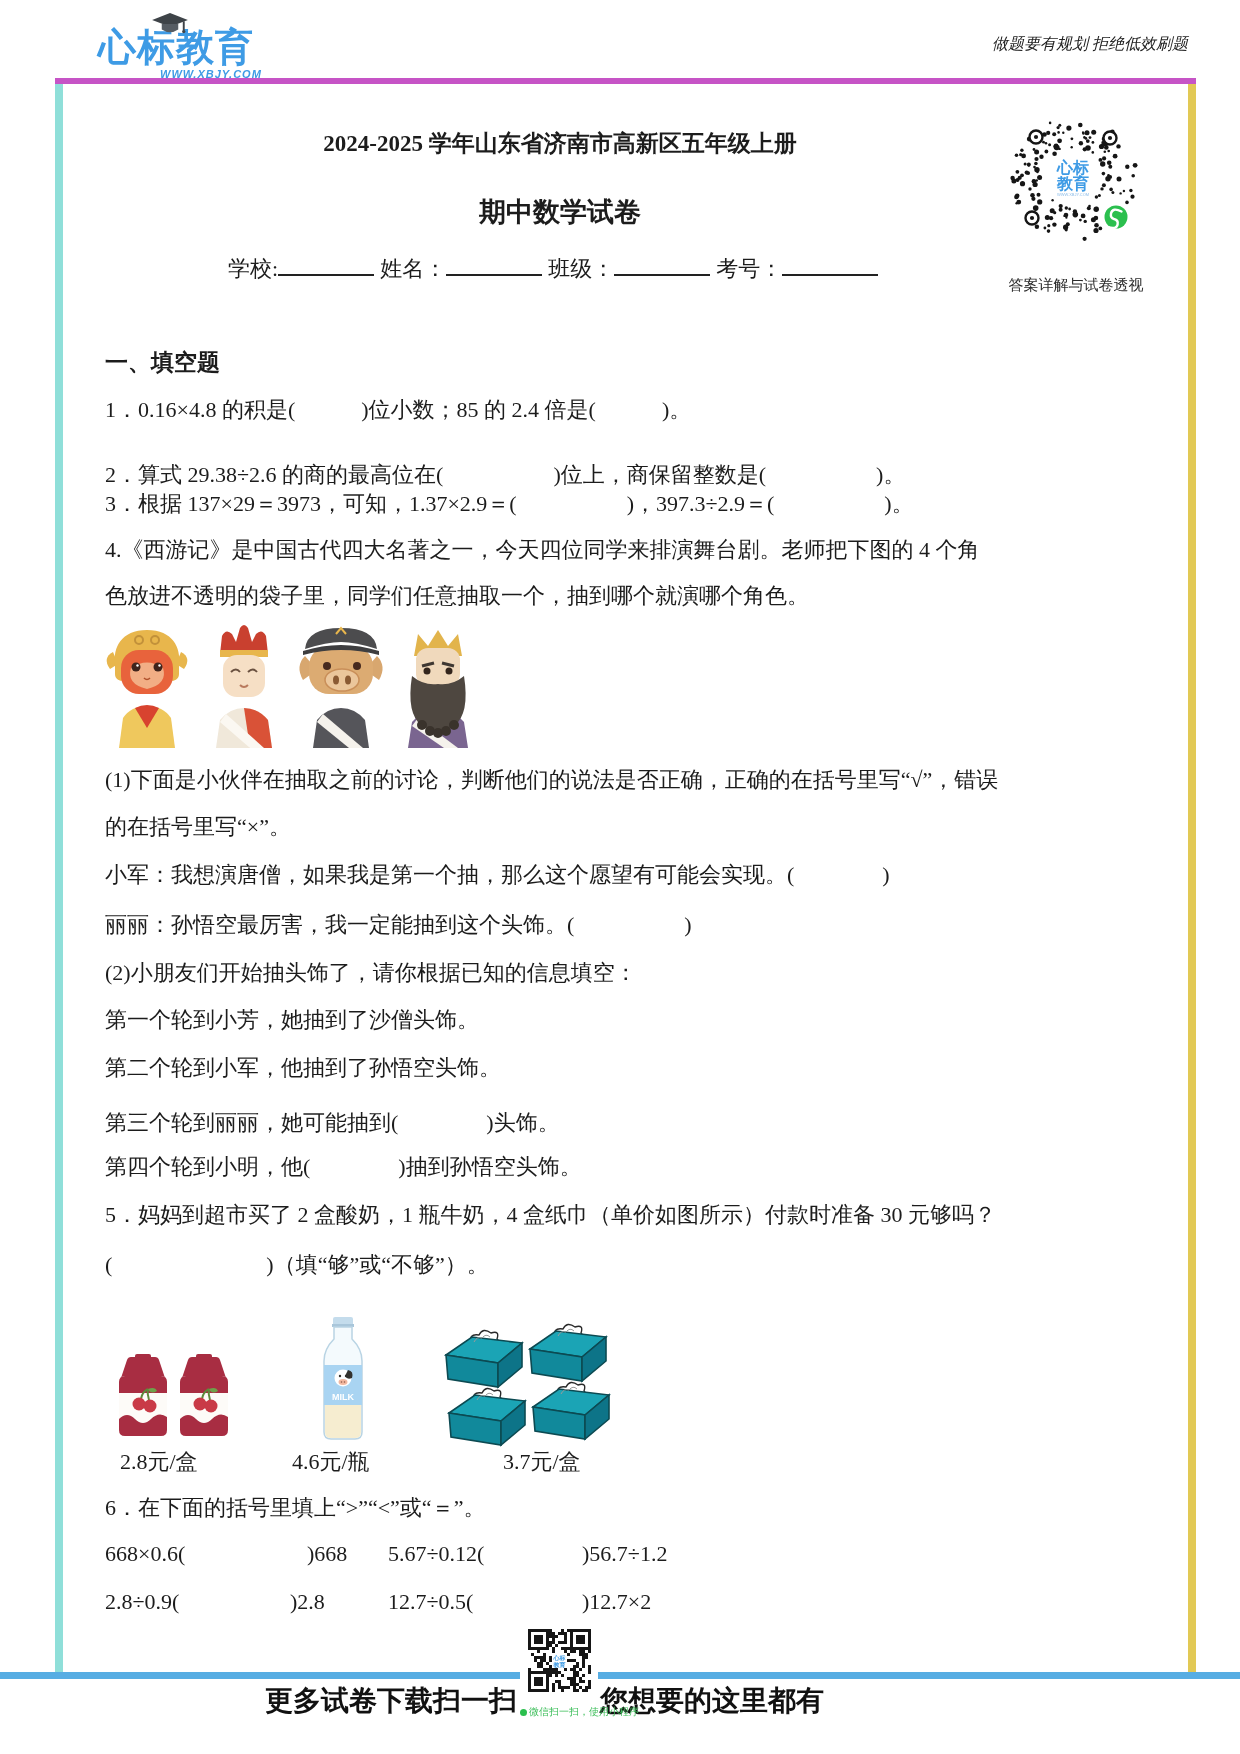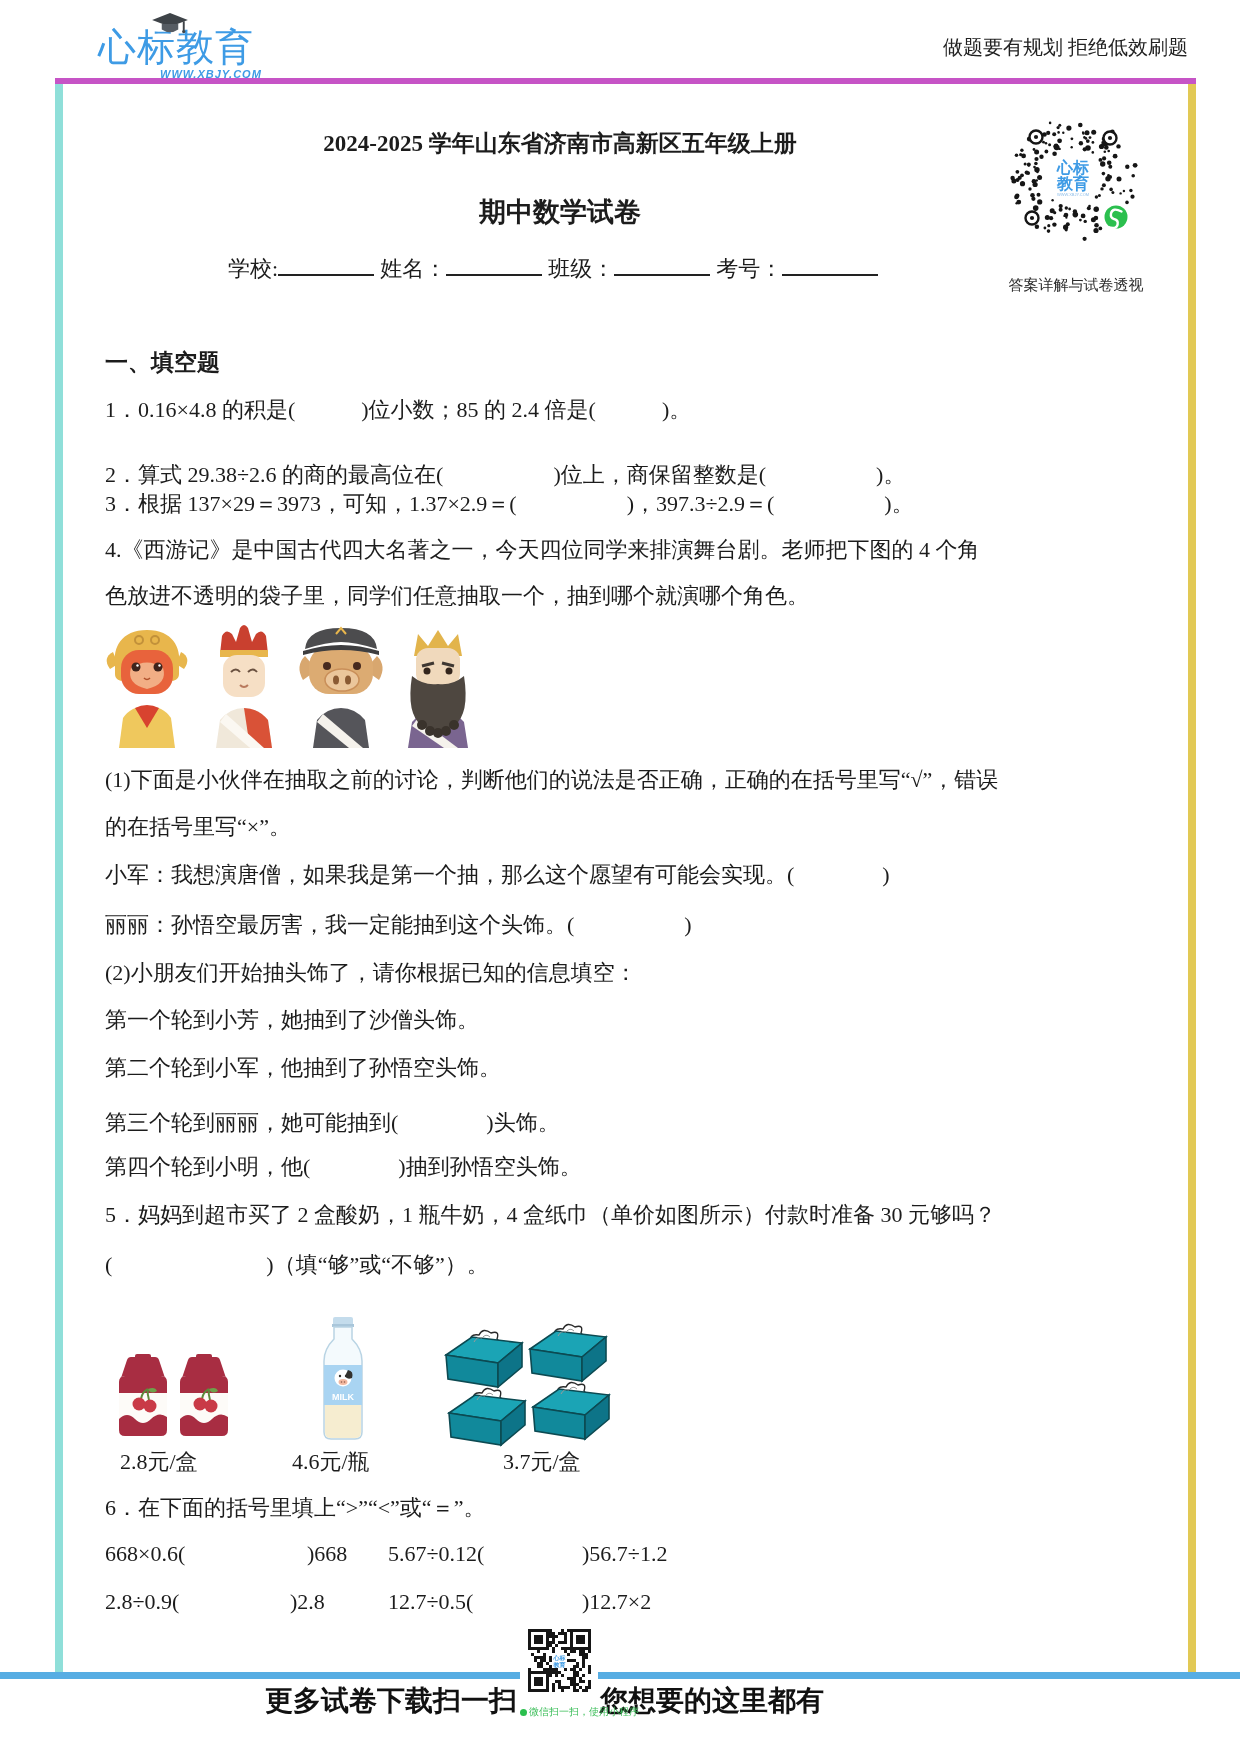--- a/index.html
+++ b/index.html
@@ -1,25 +1,25 @@
 <!DOCTYPE html>
 <html><head>
 <meta charset="utf-8">
 <style>
   html,body{margin:0;padding:0;background:#ffffff;}
   .page{position:relative;width:1240px;height:1754px;background:#fff;overflow:hidden;
         font-family:"Liberation Serif","DejaVu Serif",serif;color:#1c1c1c;}
   
   .logo{position:absolute;left:98px;top:22px;width:220px;height:60px;}
-  .logo-text{font-family:"Liberation Sans","DejaVu Sans",sans-serif;font-weight:400;
+  .logo-text{font-family:"Liberation Sans","DejaVu Sans",sans-serif;font-weight:700;
              font-size:38px;color:#3E9BE5;letter-spacing:1px;}
   .logo-url{position:absolute;left:62px;top:46px;font-family:"Liberation Sans",sans-serif;
             font-style:italic;font-weight:bold;font-size:11px;color:#3E9BE5;letter-spacing:1px;}
   .cap{position:absolute;left:54px;top:-9px;width:36px;height:22px;}
-  .slogan{position:absolute;right:52px;top:34px;font-size:20px;font-weight:500;color:#222;}
+  .slogan{position:absolute;right:52px;top:34px;font-size:16px;font-weight:500;color:#222;font-style:italic;}
   
   .frame-top{position:absolute;left:55px;top:78px;width:1141px;height:6px;background:#C654C6;}
   .frame-left{position:absolute;left:55px;top:84px;width:8px;height:1588px;background:#8FDFD9;}
   .frame-right{position:absolute;left:1188px;top:84px;width:8px;height:1588px;background:#E2C955;}
   .footer-line{position:absolute;left:0;top:1672px;width:1240px;height:7px;background:#57ADE3;}
   
   .title1{position:absolute;left:160px;top:128px;width:800px;text-align:center;
           font-weight:bold;font-size:23px;white-space:nowrap;}
   .title2{position:absolute;left:160px;top:194px;width:800px;text-align:center;
           font-weight:bold;font-size:27px;}

